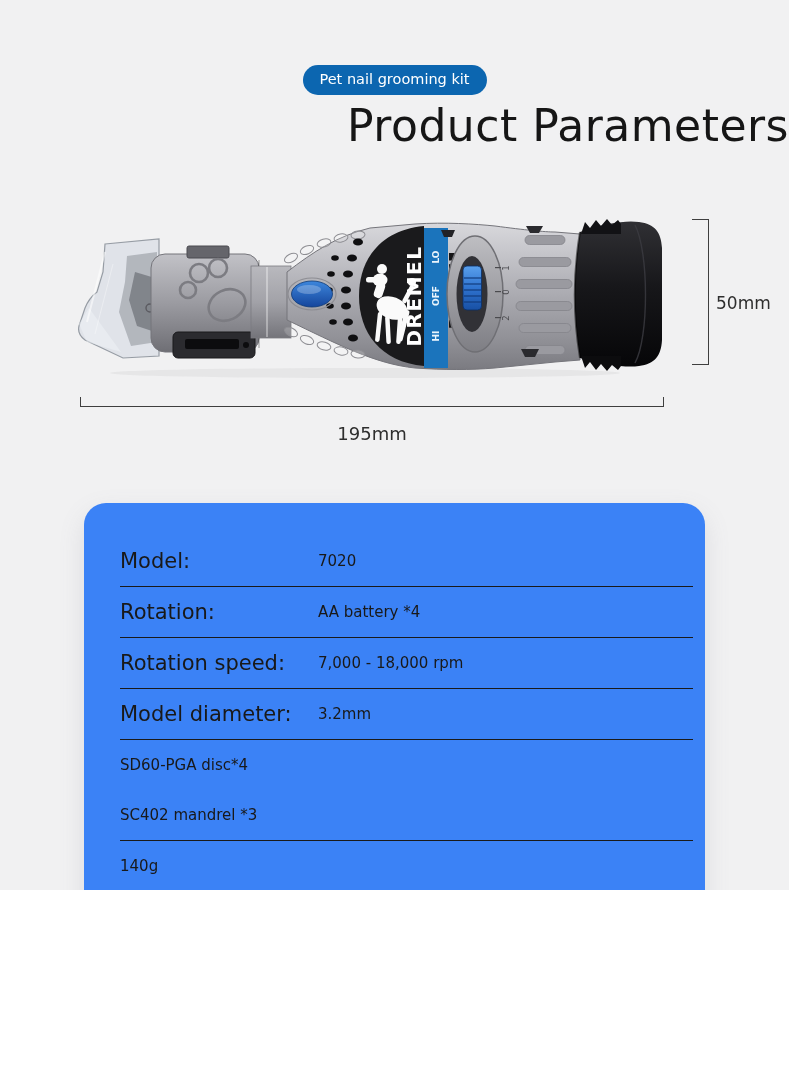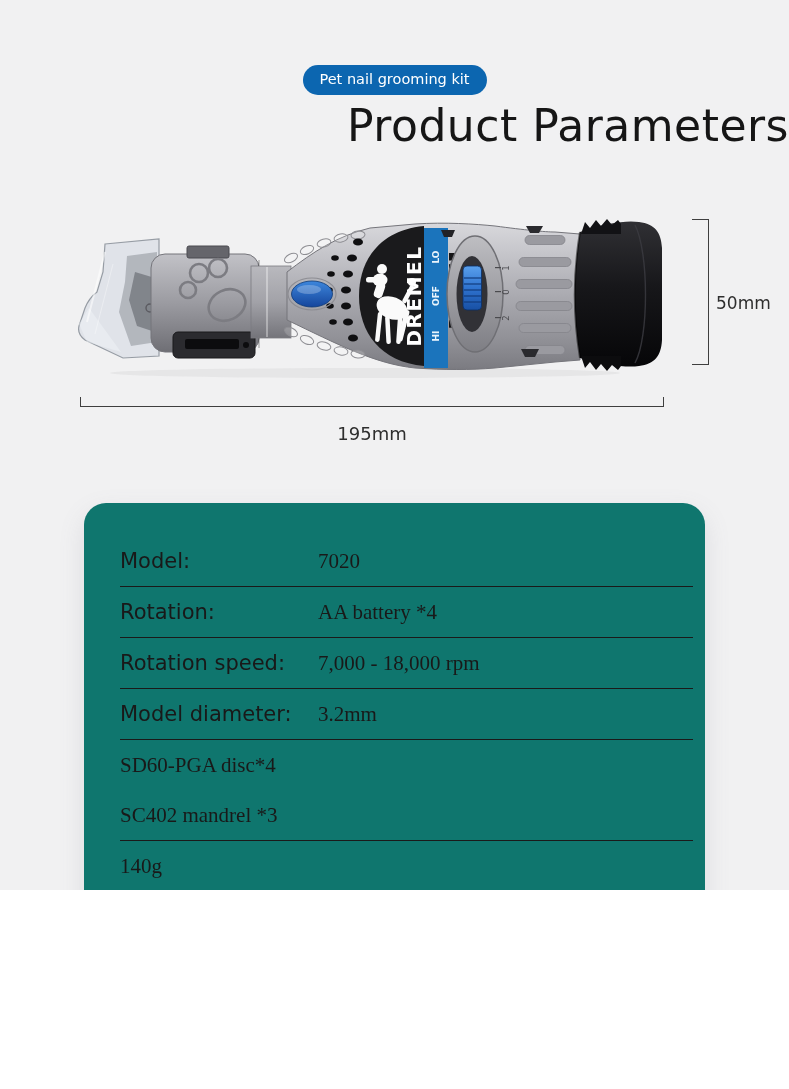--- a/index.html
+++ b/index.html
@@ -29,30 +29,30 @@
     font-size:18px;color:#2e2e2e;margin-top:6px;
   }
   .bracket-v{
     position:absolute;left:692px;top:219px;width:17px;height:146px;box-sizing:border-box;
     border-top:1.5px solid #3f3f3f;border-right:1.5px solid #3f3f3f;border-bottom:1.5px solid #3f3f3f;
   }
   .dim-height{position:absolute;left:716px;top:293px;font-size:17px;color:#2e2e2e;}
   
   .spec-card{
     position:absolute;left:84px;top:503px;width:621px;height:495px;box-sizing:border-box;
-    background:#0f766e;border-radius:22px;box-shadow:0 10px 26px rgba(120,120,135,.16);
+    background:#3b82f6;border-radius:22px;box-shadow:0 10px 26px rgba(120,120,135,.16);
     padding:33px 12px 0 36px;
   }
   .spec-row{display:flex;align-items:flex-start;border-bottom:1.6px solid #1a1a1a;}
   .spec-label{
     flex:0 0 198px;height:50px;display:flex;align-items:center;
     font-size:21px;color:#191919;
   }
   .spec-values{flex:1;min-width:0;}
-  .spec-value{height:50px;display:flex;align-items:center;font-size:21px;color:#191919;font-family:Liberation Serif, serif;}
+  .spec-value{height:50px;display:flex;align-items:center;font-size:15px;color:#191919;}
 </style>
 </head>
 <body>
 
 <div class="screen">
 
   <div class="badge">Pet nail grooming kit</div>
 
   <div class="title">Product Parameters</div>
 

